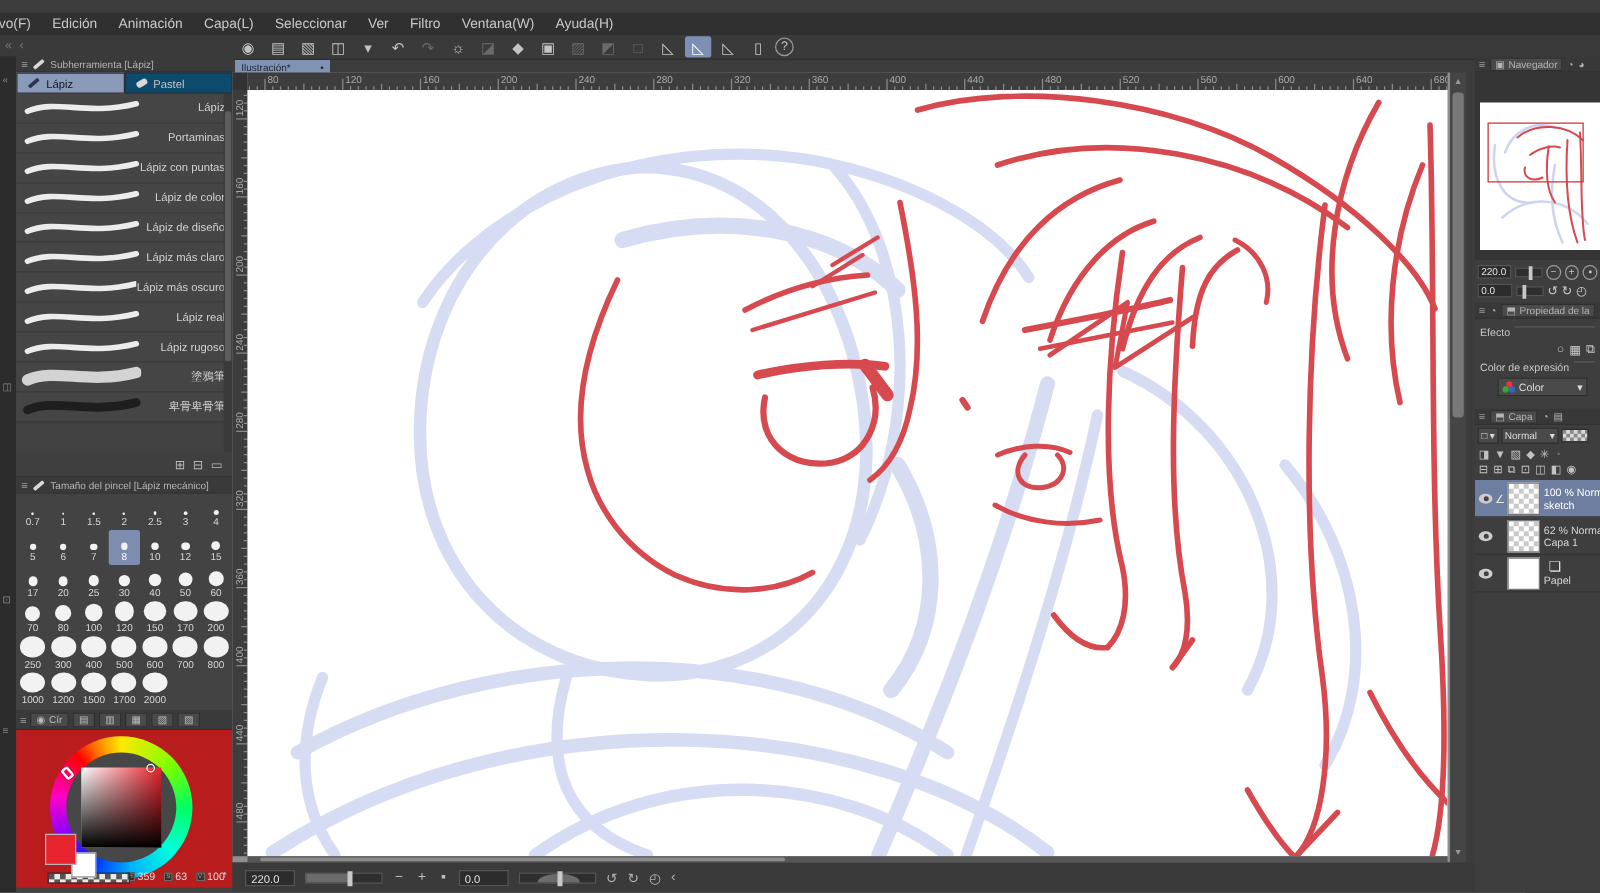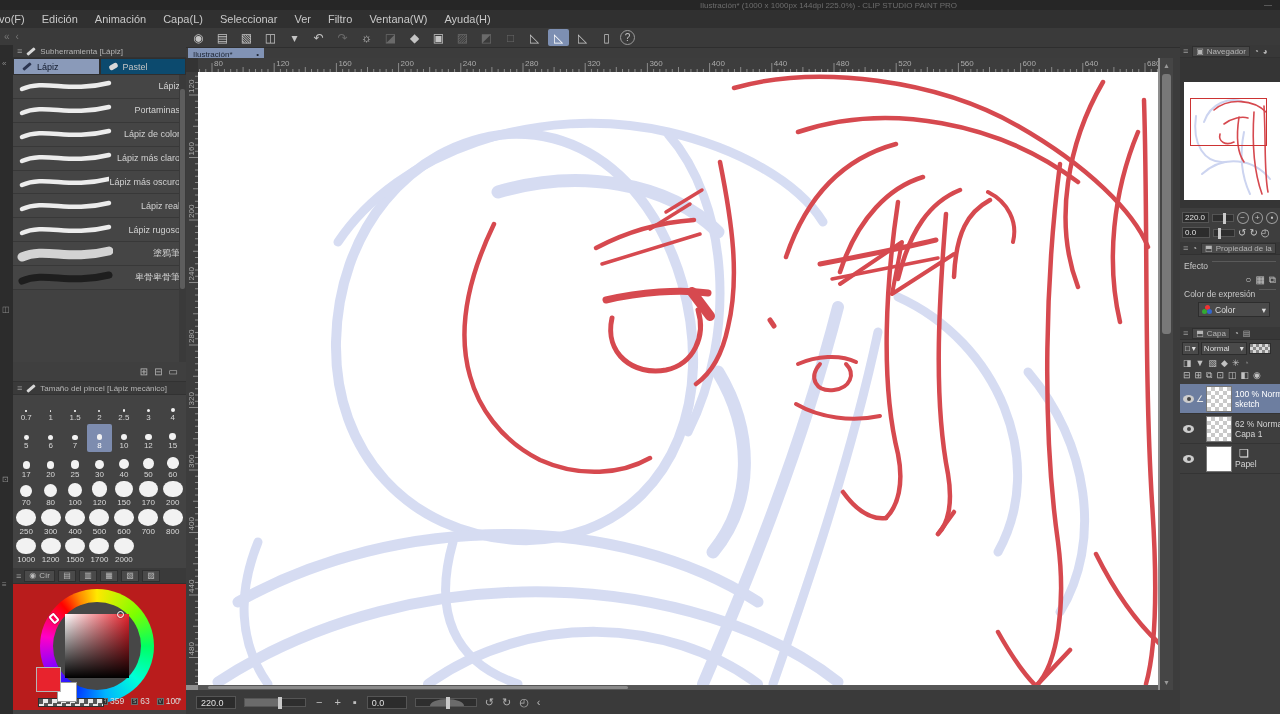--- a/index.html
+++ b/index.html
@@ -158,24 +158,20 @@
     background-size:8px 8px; }
   .layer-text { margin-left:3px; font-size:8.5px; color:#d5d5d5; line-height:10px; white-space:nowrap; }
   .layer-row.selected .layer-text { color:#fff; }
   .paper-icon { font-size:11px; color:#e6e6e6; margin-left:4px; }
 </style>
 </head>
 <body>
 
 <div id="app" style="--sketch-red: #d6494f; --sketch-blue: #ccd4f0;">
 
-  <div id="titlebar">
-    <span id="title-text">Ilustración* (1000 x 1000px 144dpi 225.0%) - CLIP STUDIO PAINT PRO</span>
-    <span id="min-btn">—</span>
-  </div>
 
   <div id="menubar">
       <span class="menu-item">Archivo(F)</span>
       <span class="menu-item">Edición</span>
       <span class="menu-item">Animación</span>
       <span class="menu-item">Capa(L)</span>
       <span class="menu-item">Seleccionar</span>
       <span class="menu-item">Ver</span>
       <span class="menu-item">Filtro</span>
       <span class="menu-item">Ventana(W)</span>
@@ -248,21 +244,33 @@
         <div class="brush-row">
           <svg width="96" height="20">
             <path d="M 5 13 C 28 3 52 17 92 7" fill="none" stroke-linecap="round" stroke="#ececec" stroke-width="4.5"></path>
           </svg>
           <span class="brush-label">Portaminas</span>
         </div>
         <div class="brush-row">
           <svg width="96" height="20">
             <path d="M 5 13 C 28 3 52 17 92 7" fill="none" stroke-linecap="round" stroke="#ececec" stroke-width="4.5"></path>
           </svg>
+          <span class="brush-label">Lápiz con puntas</span>
+        </div>
+        <div class="brush-row">
+          <svg width="96" height="20">
+            <path d="M 5 13 C 28 3 52 17 92 7" fill="none" stroke-linecap="round" stroke="#ececec" stroke-width="4.5"></path>
+          </svg>
           <span class="brush-label">Lápiz de color</span>
+        </div>
+        <div class="brush-row">
+          <svg width="96" height="20">
+            <path d="M 5 13 C 28 3 52 17 92 7" fill="none" stroke-linecap="round" stroke="#ececec" stroke-width="4.5"></path>
+          </svg>
+          <span class="brush-label">Lápiz de diseño</span>
         </div>
         <div class="brush-row">
           <svg width="96" height="20">
             <path d="M 5 13 C 28 3 52 17 92 7" fill="none" stroke-linecap="round" stroke="#ececec" stroke-width="4.5"></path>
           </svg>
           <span class="brush-label">Lápiz más claro</span>
         </div>
         <div class="brush-row">
           <svg width="96" height="20">
             <path d="M 5 13 C 28 3 52 17 92 7" fill="none" stroke-linecap="round" stroke="#ececec" stroke-width="4.5"></path>

